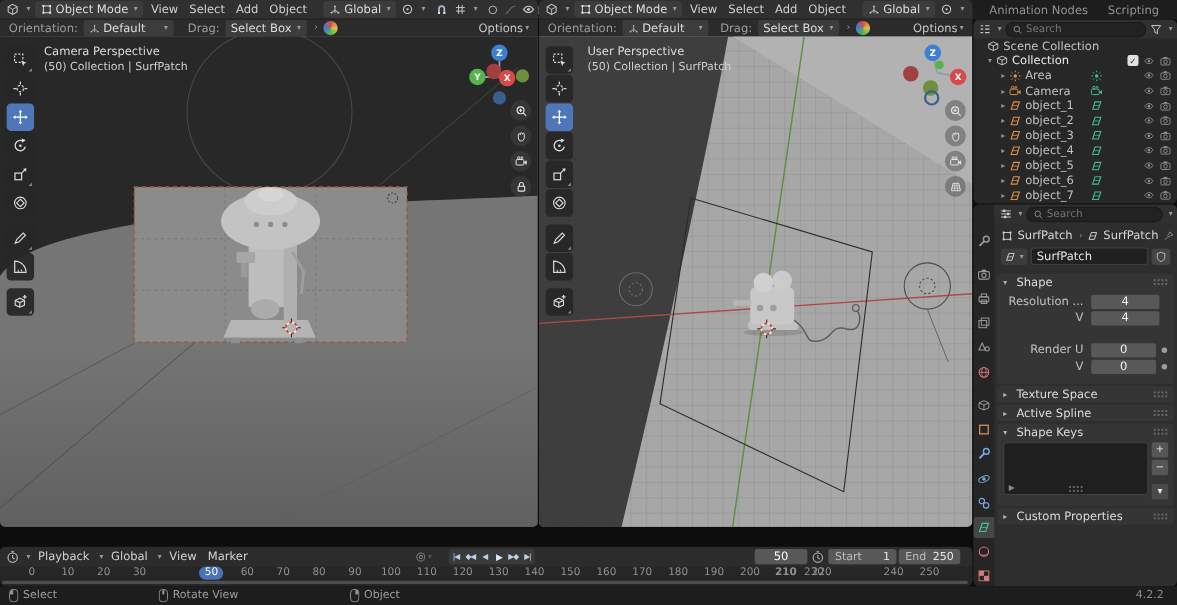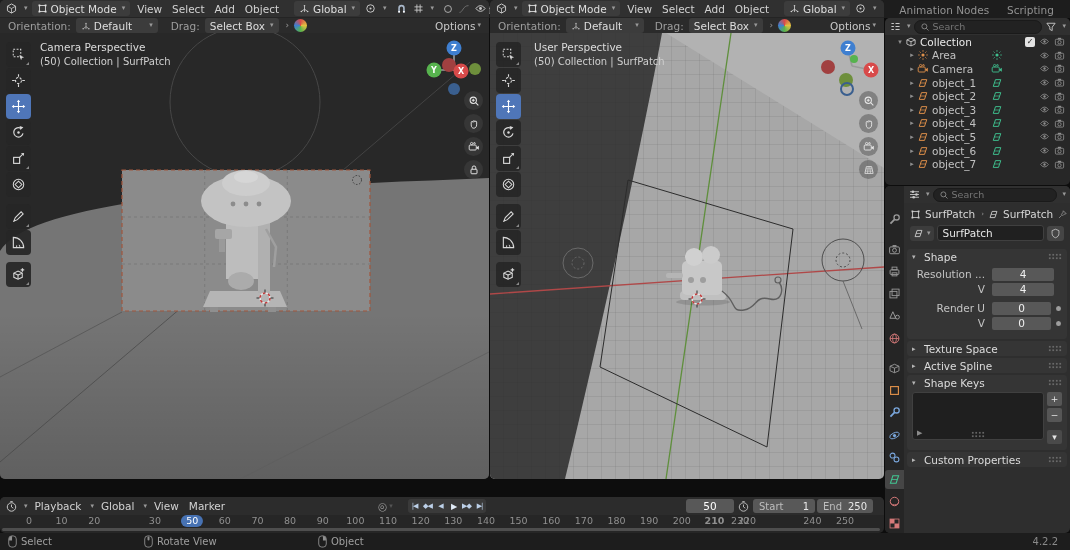--- a/index.html
+++ b/index.html
@@ -836,20 +836,28 @@
       <input placeholder="Search" style="">
     </div>
     <span class="icon" style="width:12px;height:12px;color:#c9c9c9">
         <svg>
           <use href="#i-funnel"></use>
         </svg>
       </span>
       <span class="chev">▾</span>
   </div>
   <div>
+    <div class="orow pad0">
+      <span class="oicon c-light icon">
+          <svg>
+            <use href="#i-box"></use>
+          </svg>
+        </span>
+      <span class="olabel">Scene Collection</span>
+    </div>
     <div class="orow pad1">
       <span class="ochev">▾</span>
       <span class="oicon c-light icon">
           <svg>
             <use href="#i-box"></use>
           </svg>
         </span>
       <span class="olabel strong">Collection</span>
       <span class="oright">
         <span class="ochk">✓</span>
@@ -1267,21 +1275,21 @@
         </div>
       <div style="padding:2px 6px 8px">
         <div class="prow">
             <span class="plabel">Resolution ...</span>
             <span class="pfield">4</span>
           </div>
         <div class="prow">
             <span class="plabel">V</span>
             <span class="pfield">4</span>
           </div>
-        <div class="prow" style="margin-top:5px">
+        <div class="prow" style="margin-top:15px">
             <span class="plabel">Render U</span>
             <span class="pfield">0</span>
             <span class="pdot"></span>
           </div>
         <div class="prow">
             <span class="plabel">V</span>
             <span class="pfield">0</span>
             <span class="pdot"></span>
           </div>
       </div>
@@ -1363,21 +1371,21 @@
       </span>
     <span class="rangepill" style="left:817px;width:56px">
         <span style="color:#bdbdbd">End</span>
         <span>250</span>
       </span>
   </div>
   <div class="ruler">
       <span class="tick" style="left: 29px;">0</span>
       <span class="tick" style="left: 61.64px;">10</span>
       <span class="tick" style="left: 94.28px;">20</span>
-      <span class="tick" style="left: 126.92px; margin-left: 28px;">30</span>
+      <span class="tick" style="left: 126.92px;">30</span>
       <span class="tick" style="left: 147px; margin-top: 39px;">40</span>
       <span class="tick cur" style="left: 192.2px;">50</span>
       <span class="tick" style="left: 224.84px;">60</span>
       <span class="tick" style="left: 257.48px;">70</span>
       <span class="tick" style="left: 290.12px;">80</span>
       <span class="tick" style="left: 322.76px;">90</span>
       <span class="tick" style="left: 355.4px;">100</span>
       <span class="tick" style="left: 388.04px;">110</span>
       <span class="tick" style="left: 420.68px;">120</span>
       <span class="tick" style="left: 453.32px;">130</span>

